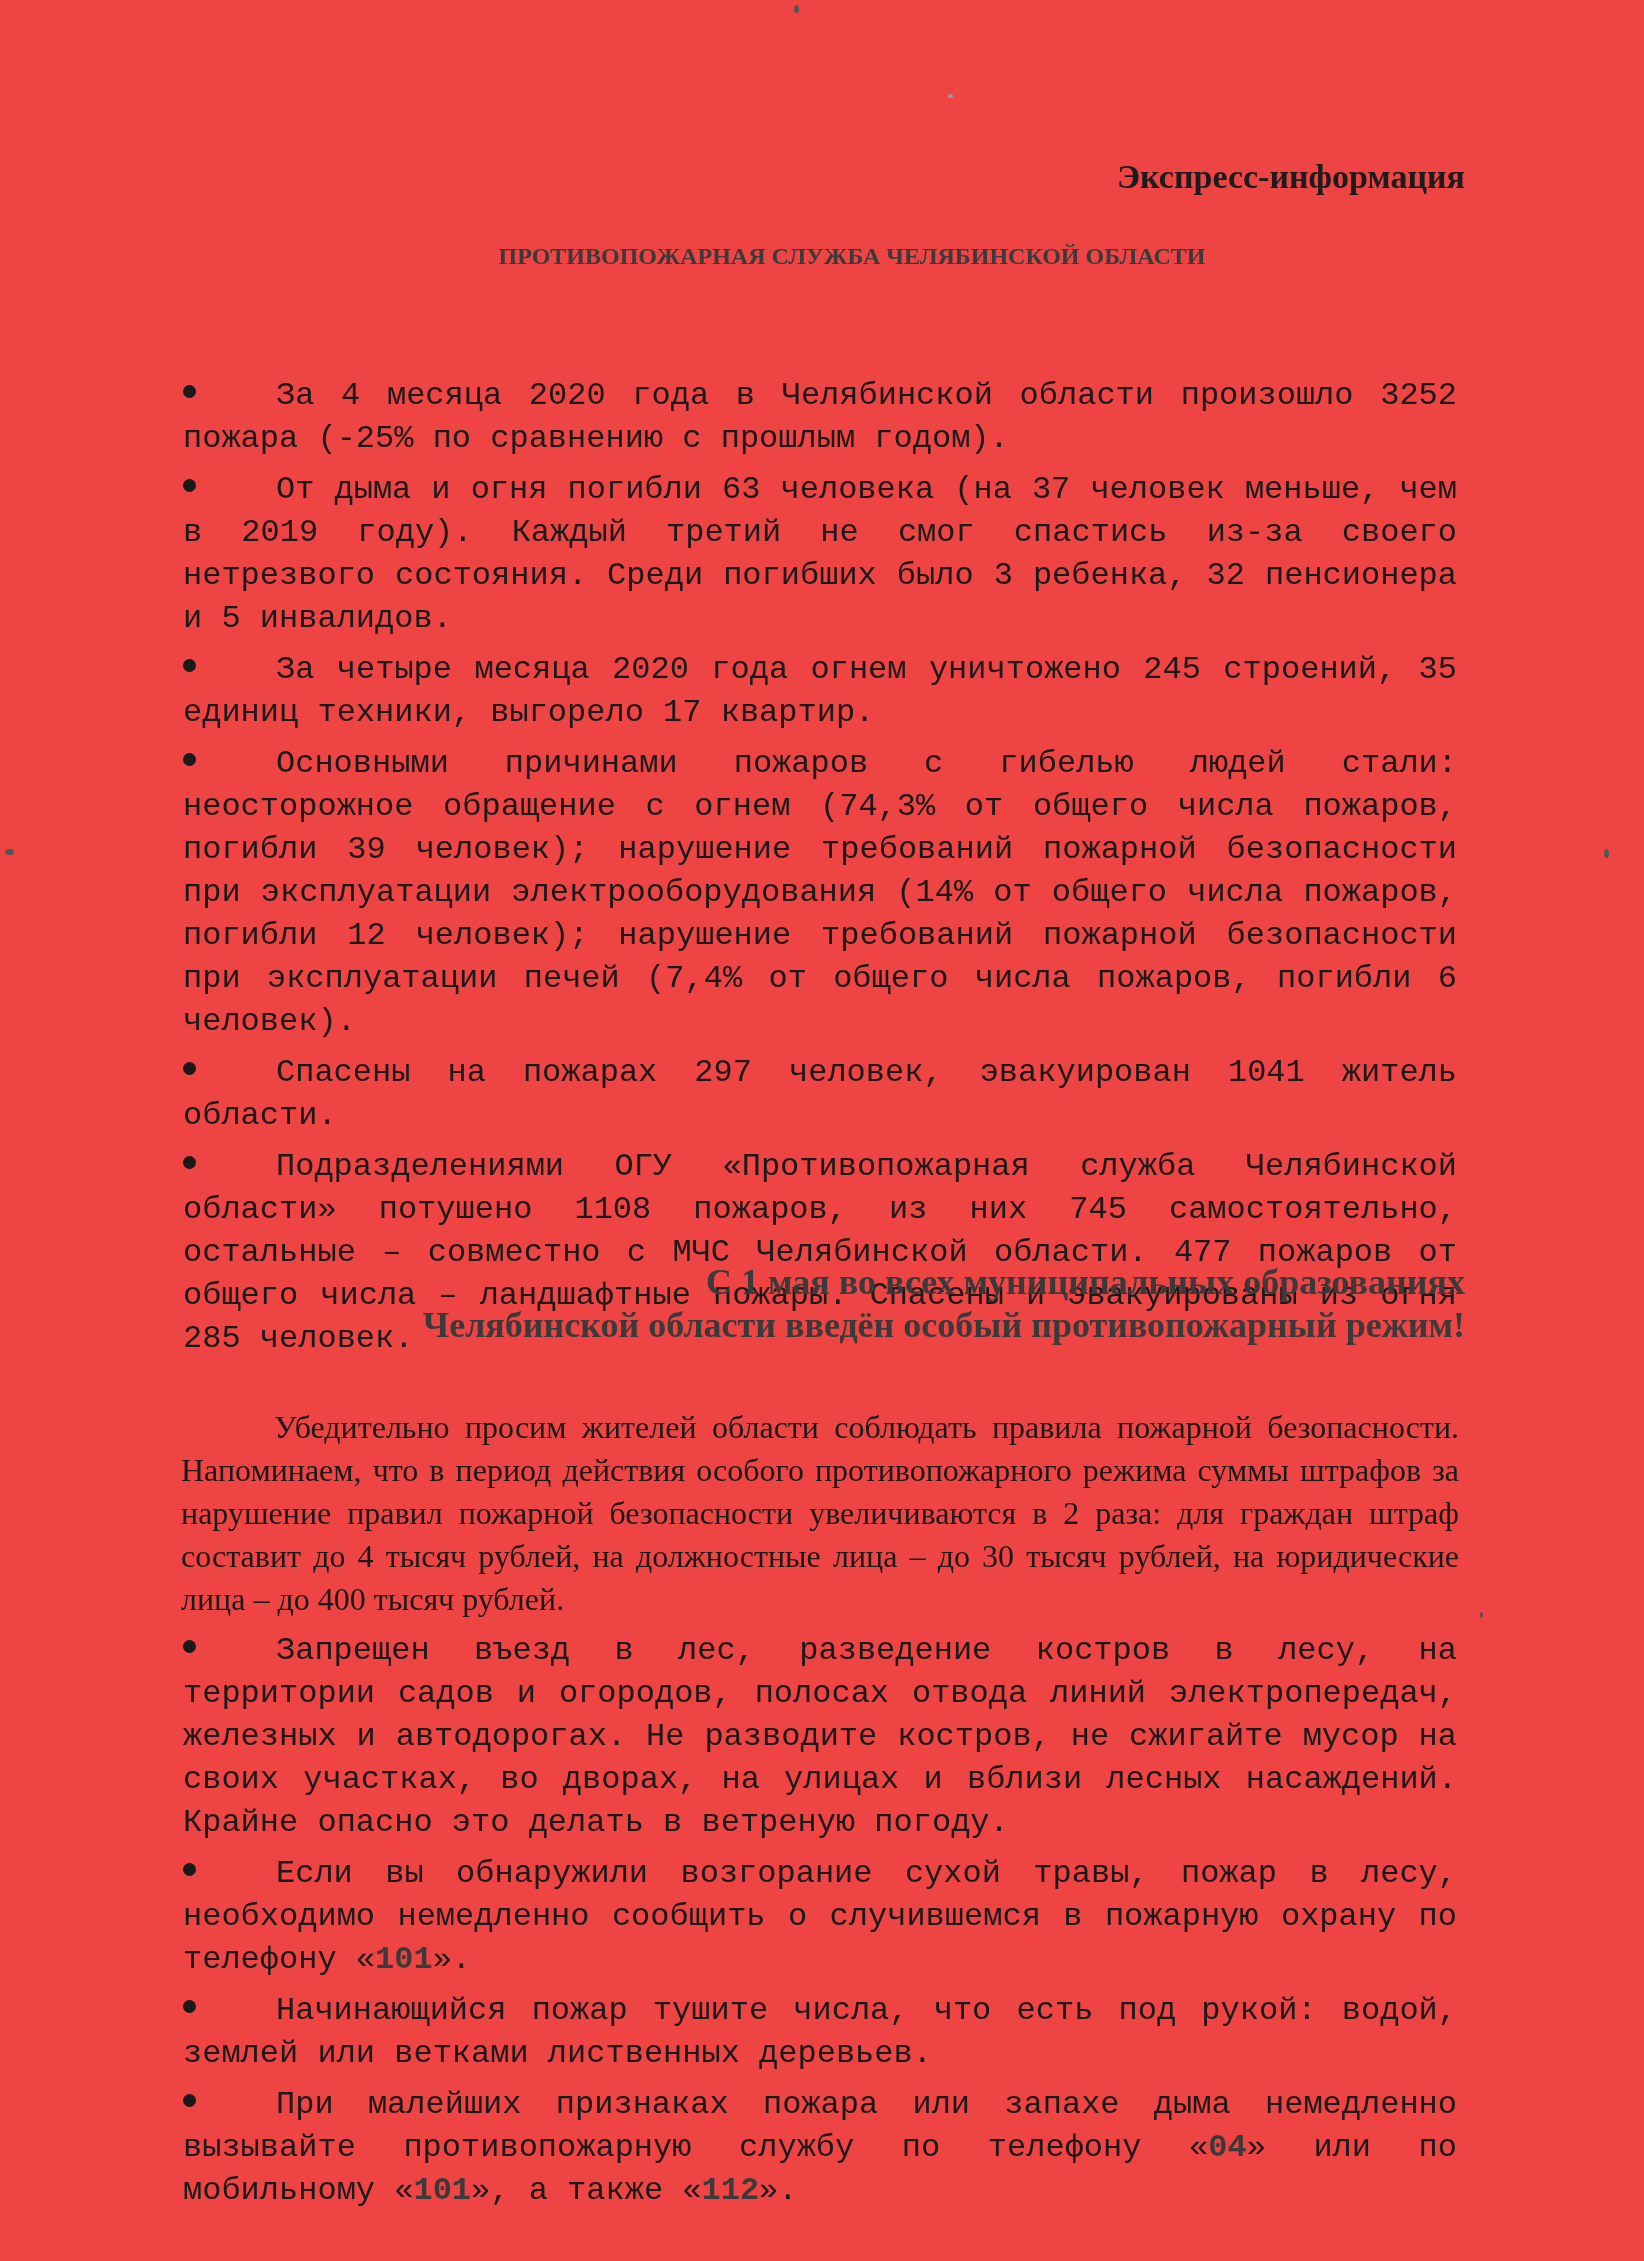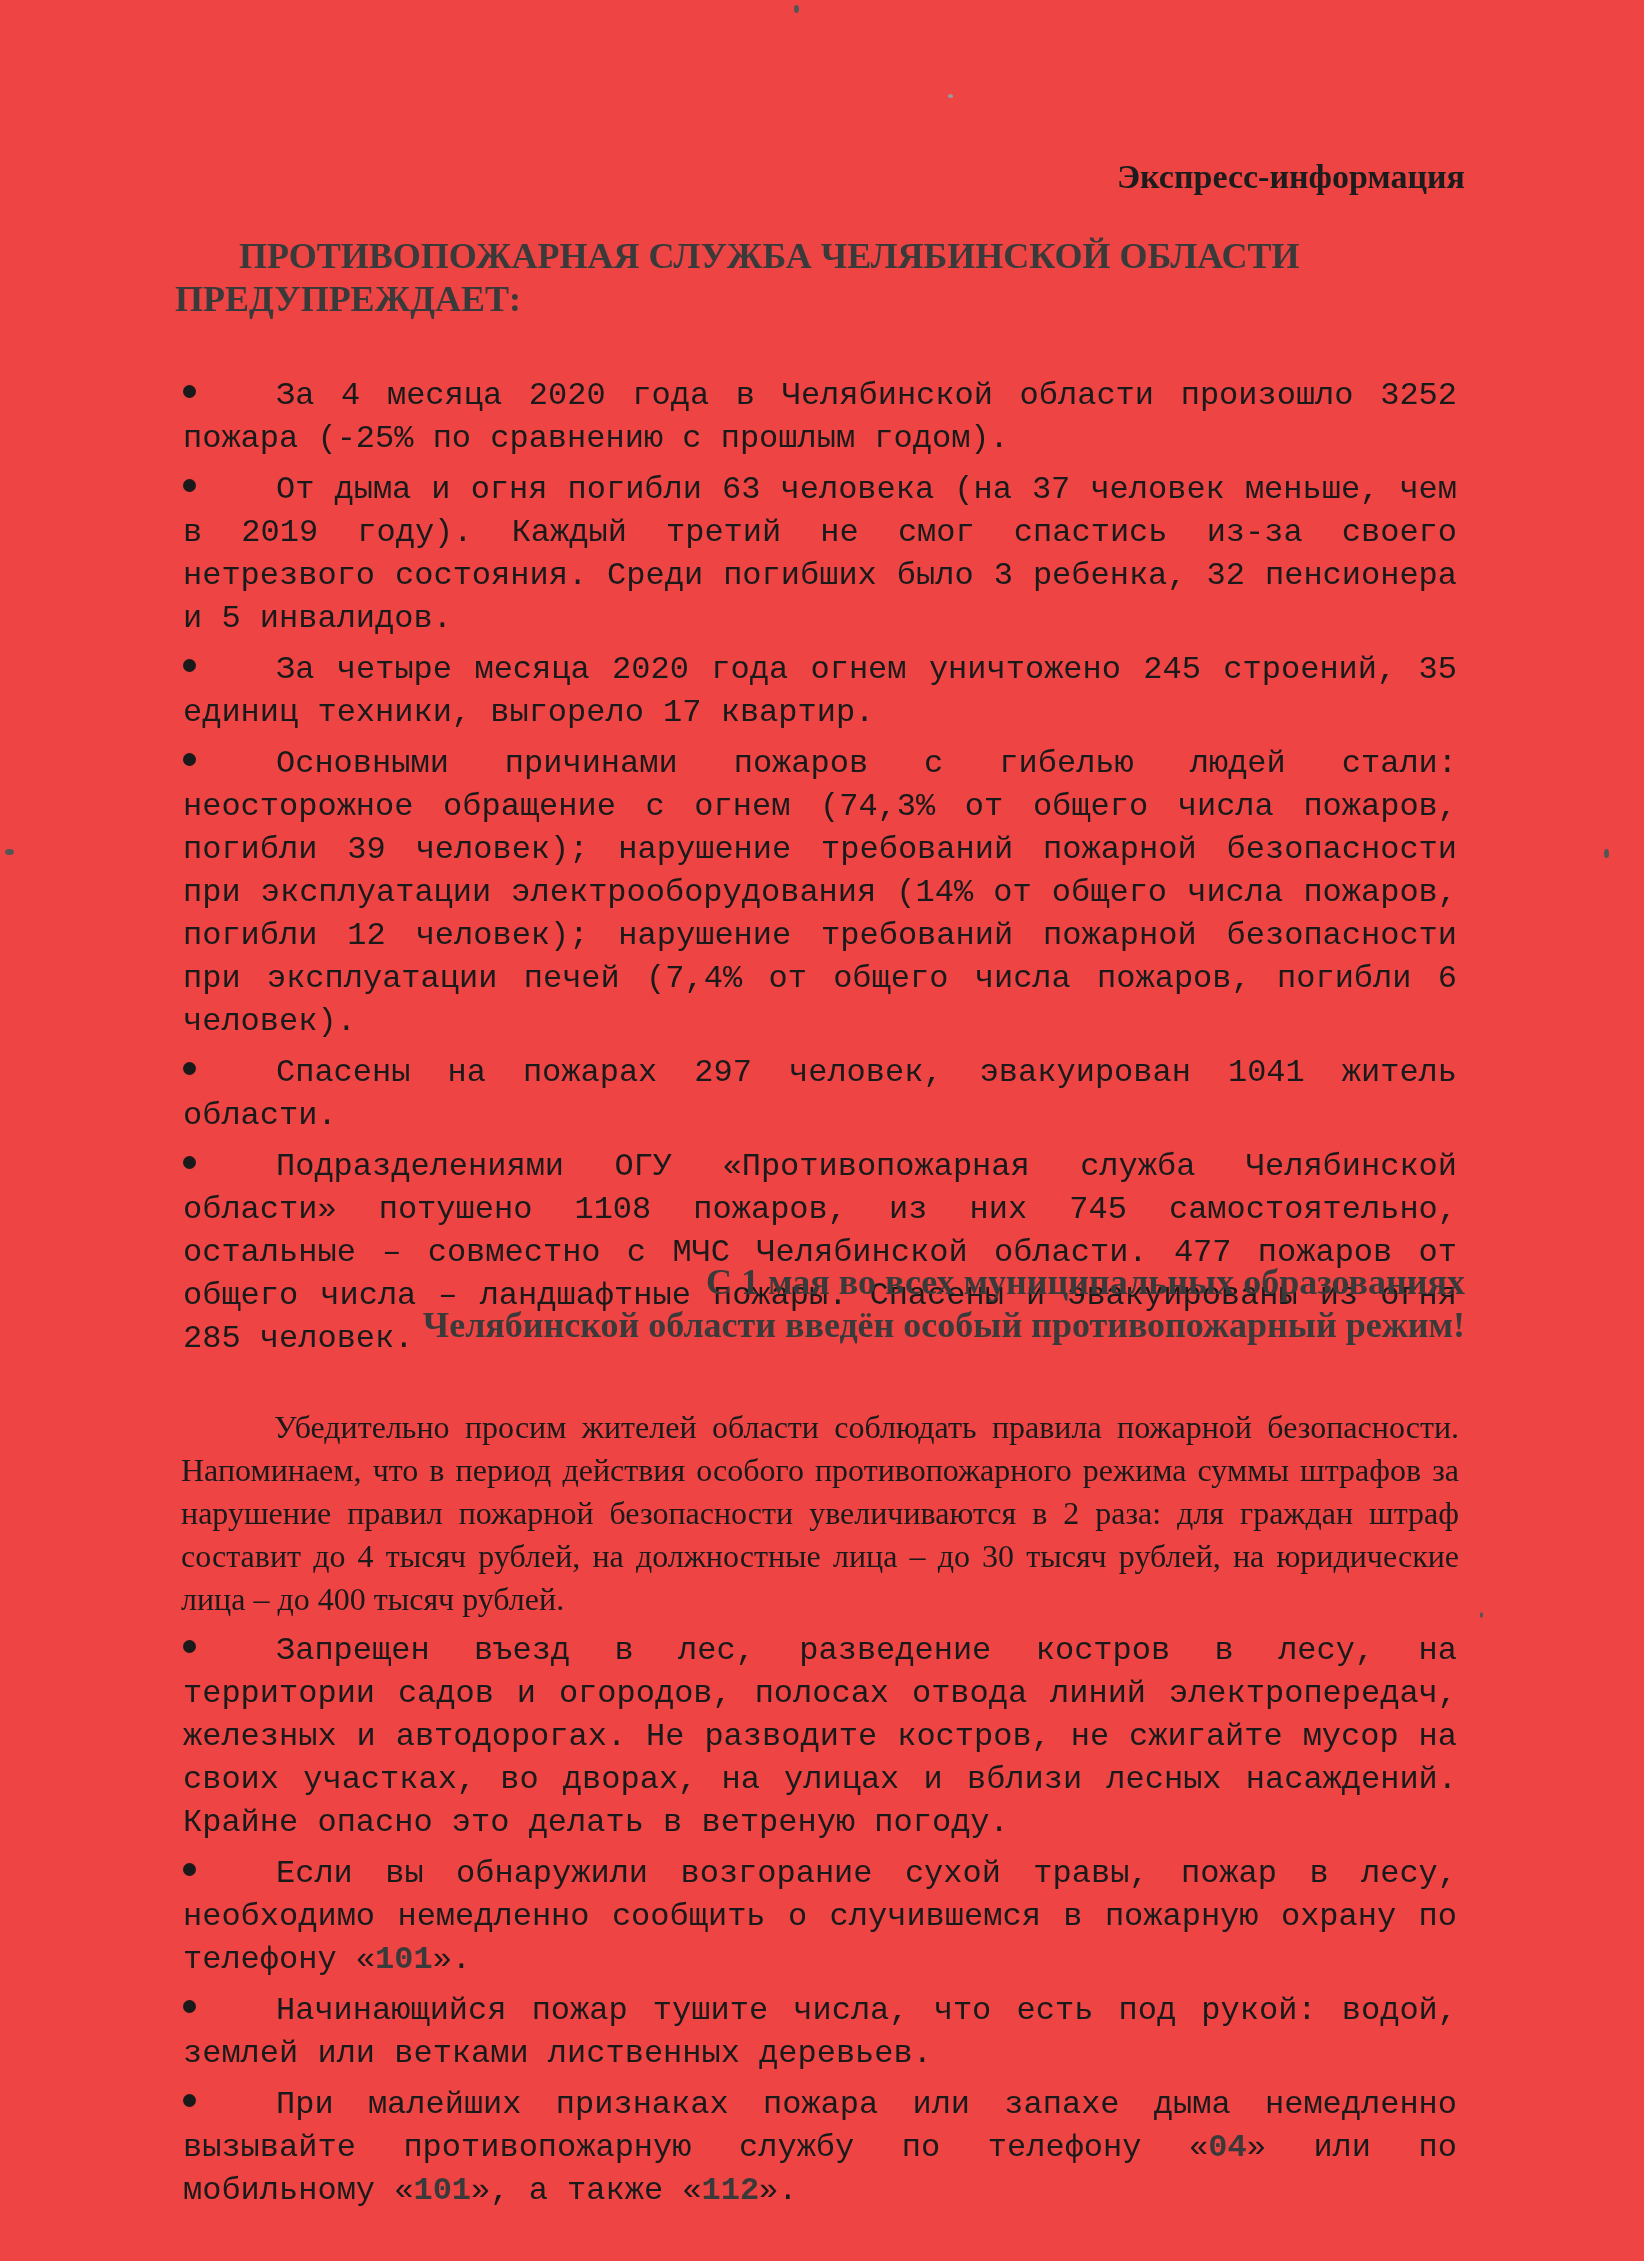--- a/index.html
+++ b/index.html
@@ -35,23 +35,23 @@
     font-weight: bold;
     font-size: 34px;
     line-height: 43px;
     color: #1c1c1c;
   }
   .title {
     position: absolute;
     top: 235px;
     left: 0;
     width: 1290px;
-    text-align: left;
+    text-align: center;
     font-weight: bold;
-    font-size: 36px;
+    font-size: 24px;
     line-height: 43px;
     color: #3a3a3a;
     letter-spacing: 0px;
   }
   .title .line { display: block; }
   .title .line1 { padding-left: 64px; }
   .block {
     position: absolute;
     left: 0;
     width: 1290px;
@@ -117,21 +117,20 @@
   <div class="speck" style="left:5.2px;top:849px;width:9px;height:6.4px;"></div>
   <div class="speck" style="left:1604px;top:849px;width:5.2px;height:9px;"></div>
   <div class="speck" style="left:1480px;top:1612px;width:3.2px;height:5.8px;"></div>
 
   <div class="content">
 
     <div class="express">Экспресс-информация</div>
 
     <div class="title">
       <span class="line line1">ПРОТИВОПОЖАРНАЯ СЛУЖБА ЧЕЛЯБИНСКОЙ ОБЛАСТИ</span>
-      <span class="line line2">ПРЕДУПРЕЖДАЕТ:</span>
     </div>
 
     <div class="block block1">
       <p class="bullet"><span class="bullet-mark"><span></span></span><span>За 4 месяца 2020 года в Челябинской области произошло 3252 пожара (-25% по сравнению с прошлым годом).</span></p>
       <p class="bullet"><span class="bullet-mark"><span></span></span><span>От дыма и огня погибли 63 человека (на 37 человек меньше, чем в 2019 году). Каждый третий не смог спастись из-за своего нетрезвого состояния. Среди погибших было 3 ребенка, 32 пенсионера и 5 инвалидов.</span></p>
       <p class="bullet"><span class="bullet-mark"><span></span></span><span>За четыре месяца 2020 года огнем уничтожено 245 строений, 35 единиц техники, выгорело 17 квартир.</span></p>
       <p class="bullet"><span class="bullet-mark"><span></span></span><span>Основными причинами пожаров с гибелью людей стали: неосторожное обращение с огнем (74,3% от общего числа пожаров, погибли 39 человек); нарушение требований пожарной безопасности при эксплуатации электрооборудования (14% от общего числа пожаров, погибли 12 человек); нарушение требований пожарной безопасности при эксплуатации печей (7,4% от общего числа пожаров, погибли 6 человек).</span></p>
       <p class="bullet"><span class="bullet-mark"><span></span></span><span>Спасены на пожарах 297 человек, эвакуирован 1041 житель области.</span></p>
       <p class="bullet"><span class="bullet-mark"><span></span></span><span>Подразделениями ОГУ «Противопожарная служба Челябинской области» потушено 1108 пожаров, из них 745 самостоятельно, остальные – совместно с МЧС Челябинской области. 477 пожаров от общего числа – ландшафтные пожары. Спасены и эвакуированы из огня 285 человек.</span></p>
     </div>

